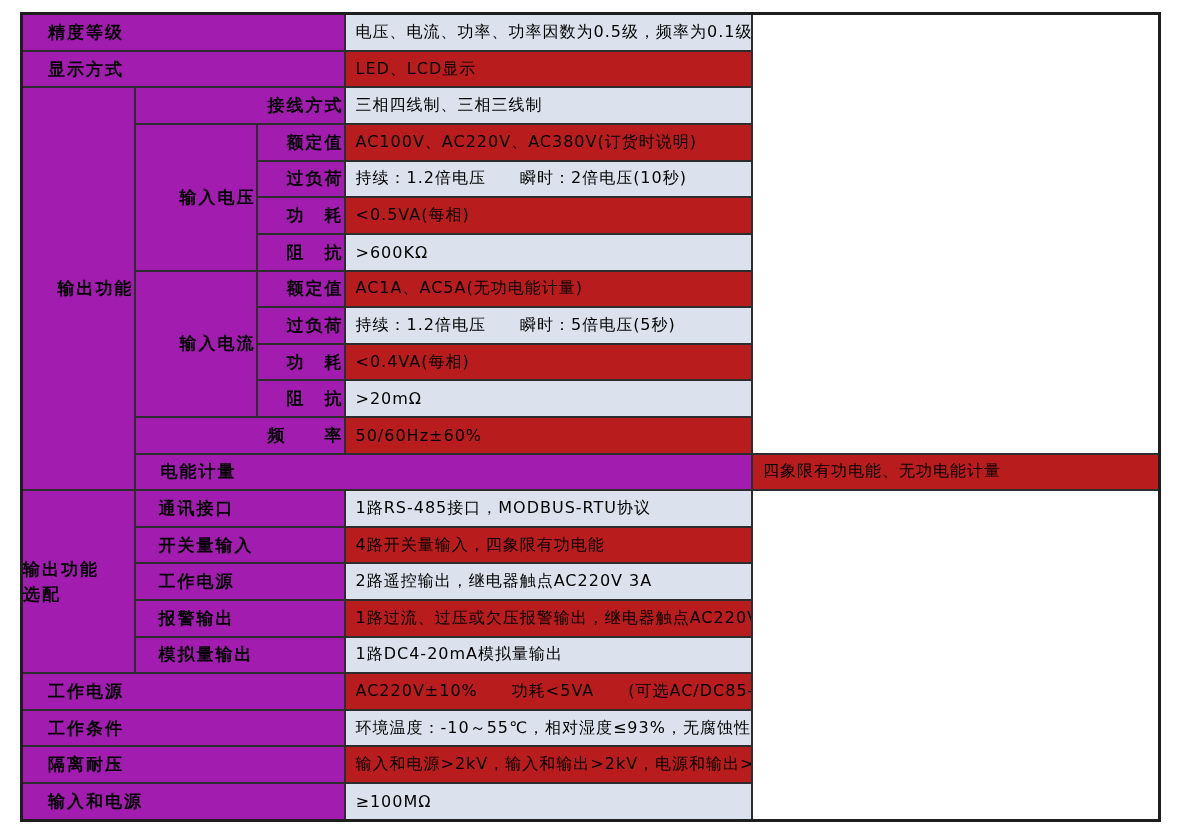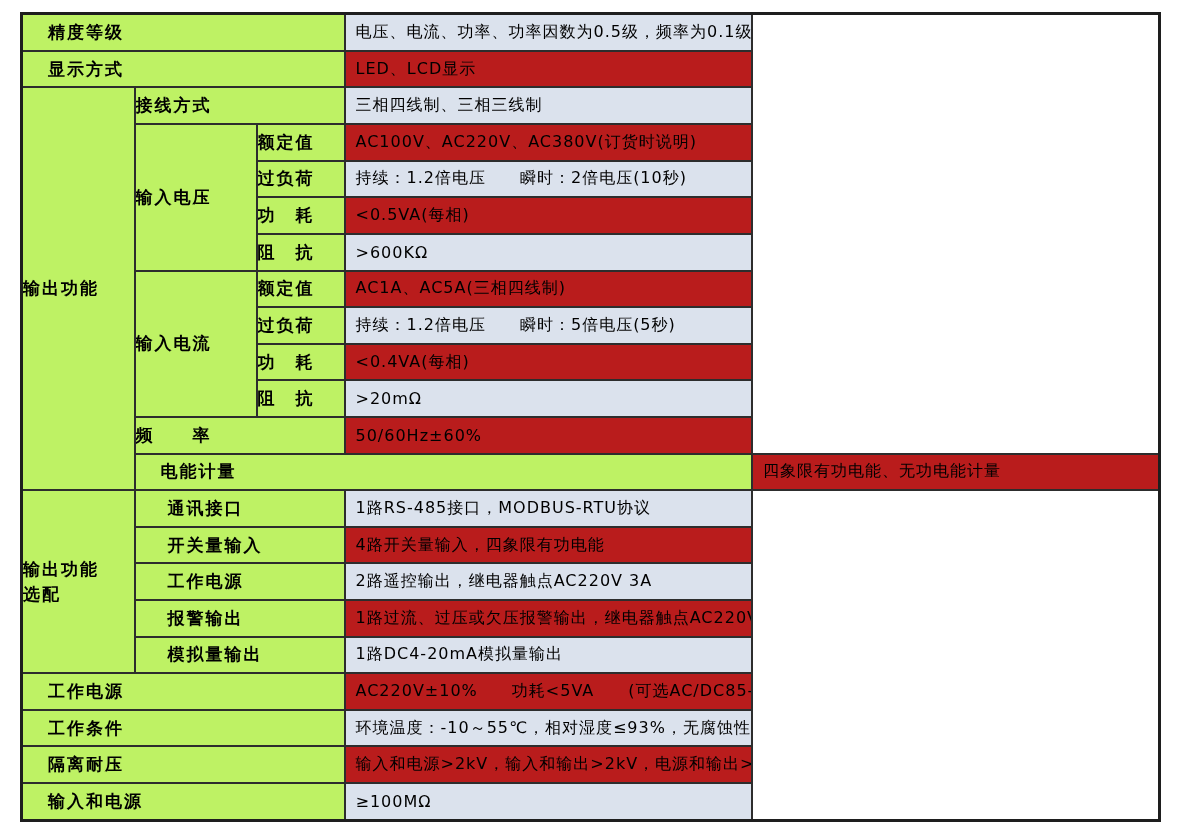--- a/index.html
+++ b/index.html
@@ -17,41 +17,41 @@
     left: 20px;
     top: 12px;
     width: 1141px;
     height: 810px;
     border-collapse: collapse;
     table-layout: fixed;
     border: 3px solid #1e1e1e;
   }
   td {
     border: 2px solid #2d2d2d;
-    background: #bef264;
+    background: #a21caf;
     vertical-align: middle;
     overflow: hidden;
     white-space: nowrap;
     padding: 0;
   }
   td.lab {
     font-weight: bold;
     font-size: 17px;
     letter-spacing: 2px;
   }
   td.main {
     text-align: left;
     padding-left: 25px;
   }
   td.ctr {
-    text-align: left;
+    text-align: right;
   }
   td.sub {
     text-align: left;
-    padding-left: 32px;
+    padding-left: 23px;
   }
   td.grp {
     text-align: left;
     white-space: pre-line;
     line-height: 1.45;
   }
   td.val {
     font-weight: normal;
     font-size: 16px;
     letter-spacing: 1px;
@@ -105,21 +105,21 @@
     <td class="val">&lt;0.5VA(每相)</td>
   </tr>
   <tr>
     <td class="lab ctr">阻　抗</td>
     <td class="val shade">&gt;600KΩ</td>
   </tr>
 
   <tr>
     <td rowspan="4" class="lab ctr">输入电流</td>
     <td class="lab ctr">额定值</td>
-    <td class="val">AC1A、AC5A(三相四线制)</td>
+    <td class="val">AC1A、AC5A(无功电能计量)</td>
   </tr>
   <tr>
     <td class="lab ctr">过负荷</td>
     <td class="val shade">持续：1.2倍电压　　瞬时：5倍电压(5秒)</td>
   </tr>
   <tr>
     <td class="lab ctr">功　耗</td>
     <td class="val">&lt;0.4VA(每相)</td>
   </tr>
   <tr>

